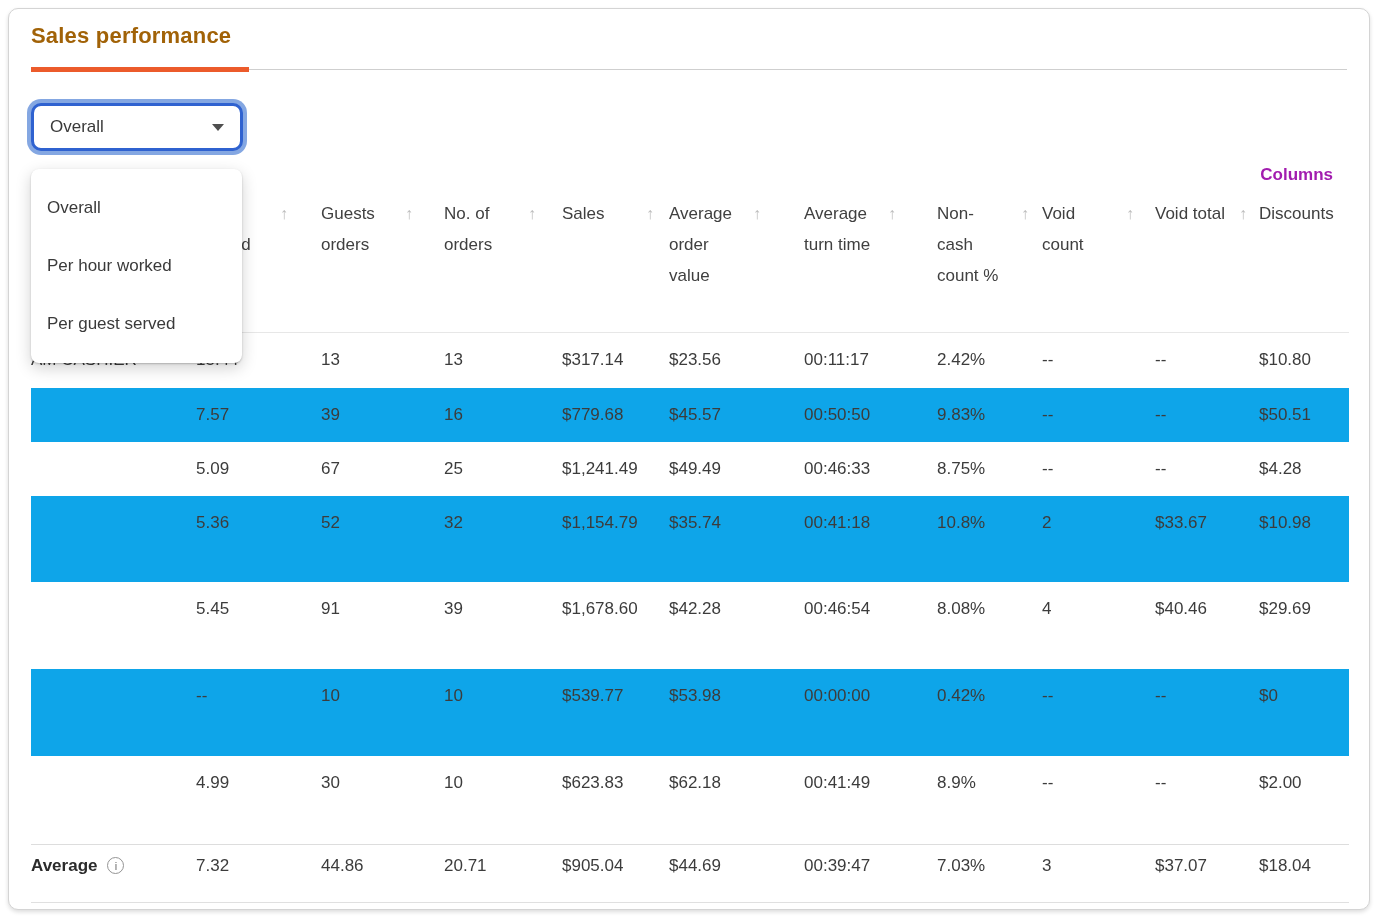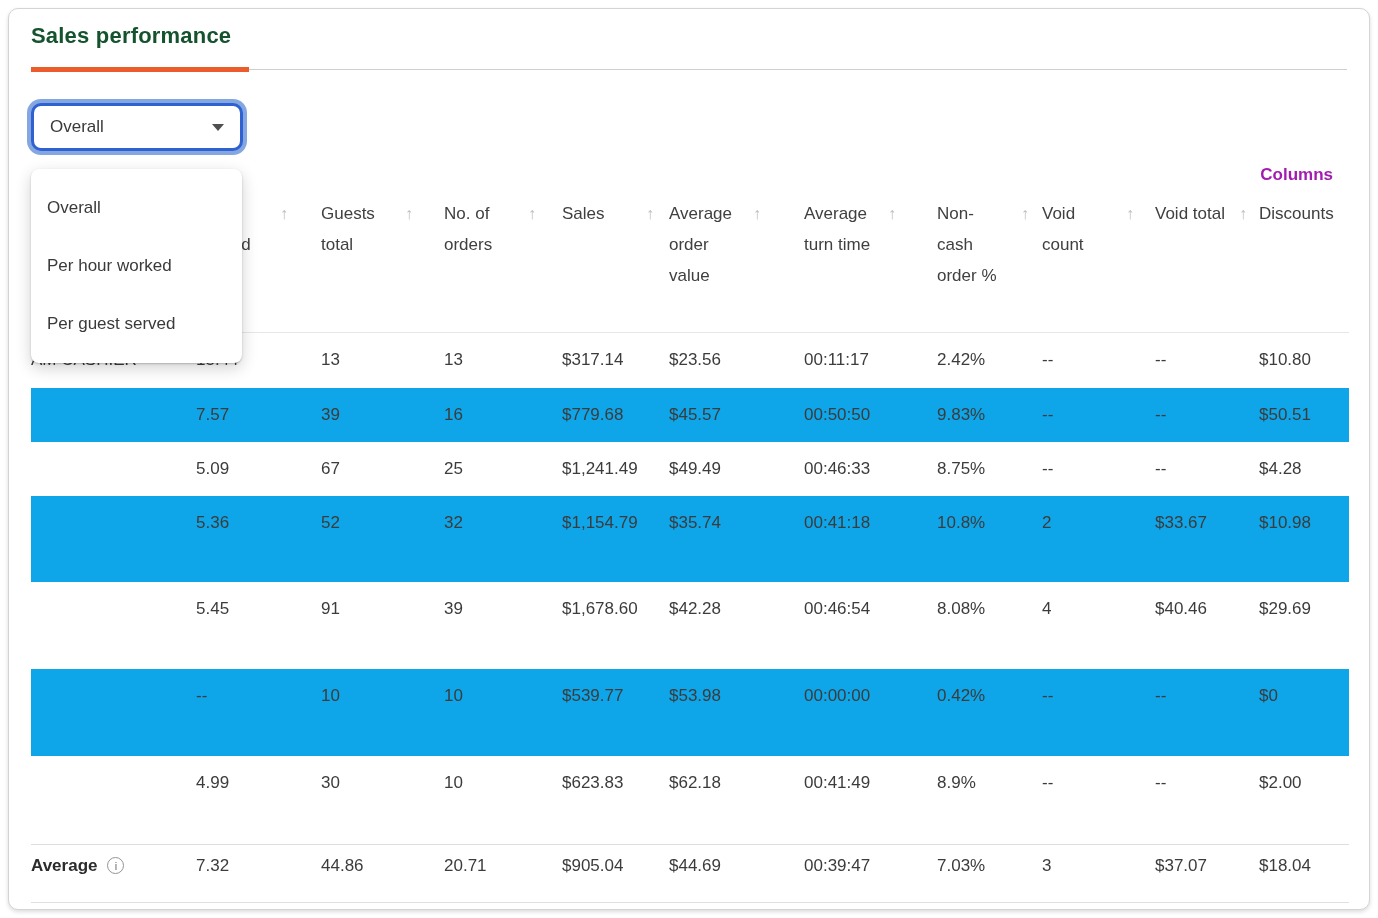--- a/index.html
+++ b/index.html
@@ -8,21 +8,21 @@
 
   .card {
     position:relative; width:1362px; height:902px;
     background:#fff; border:1px solid #d4d4d4; border-radius:10px;
     box-shadow:0 2px 4px rgba(0,0,0,0.14);
     overflow:hidden;
   }
 
   .title {
     position:absolute; left:22px; top:14px;
-    font-size:22px; font-weight:700; color:#14532d; letter-spacing:.2px;
+    font-size:22px; font-weight:700; color:#a16207; letter-spacing:.2px;
   }
   .tab-track { position:absolute; left:22px; right:22px; top:60px; height:1px; background:#cfcfcf; }
   .tab-indicator { position:absolute; left:22px; top:58px; width:218px; height:5px; background:#ec5b2b; z-index:2; }
 
   .columns-link {
     position:absolute; top:112px; right:36px;
     font-size:17px; font-weight:700; color:#a21caf; cursor:pointer; text-decoration:none;margin-top:44px;
   }
 
   .select {
@@ -120,21 +120,21 @@
               </div>
             </th>
             <th>
               <div class="th-flex">
                 <span class="th-text">Hours worked</span>
                 <span class="th-arrow">↑</span>
               </div>
             </th>
             <th>
               <div class="th-flex">
-                <span class="th-text">Guests total</span>
+                <span class="th-text">Guests orders</span>
                 <span class="th-arrow">↑</span>
               </div>
             </th>
             <th>
               <div class="th-flex">
                 <span class="th-text">No. of orders</span>
                 <span class="th-arrow">↑</span>
               </div>
             </th>
             <th>
@@ -150,21 +150,21 @@
               </div>
             </th>
             <th>
               <div class="th-flex">
                 <span class="th-text">Average turn time</span>
                 <span class="th-arrow">↑</span>
               </div>
             </th>
             <th>
               <div class="th-flex">
-                <span class="th-text">Non-cash order %</span>
+                <span class="th-text">Non-cash count %</span>
                 <span class="th-arrow">↑</span>
               </div>
             </th>
             <th>
               <div class="th-flex">
                 <span class="th-text">Void count</span>
                 <span class="th-arrow">↑</span>
               </div>
             </th>
             <th>

